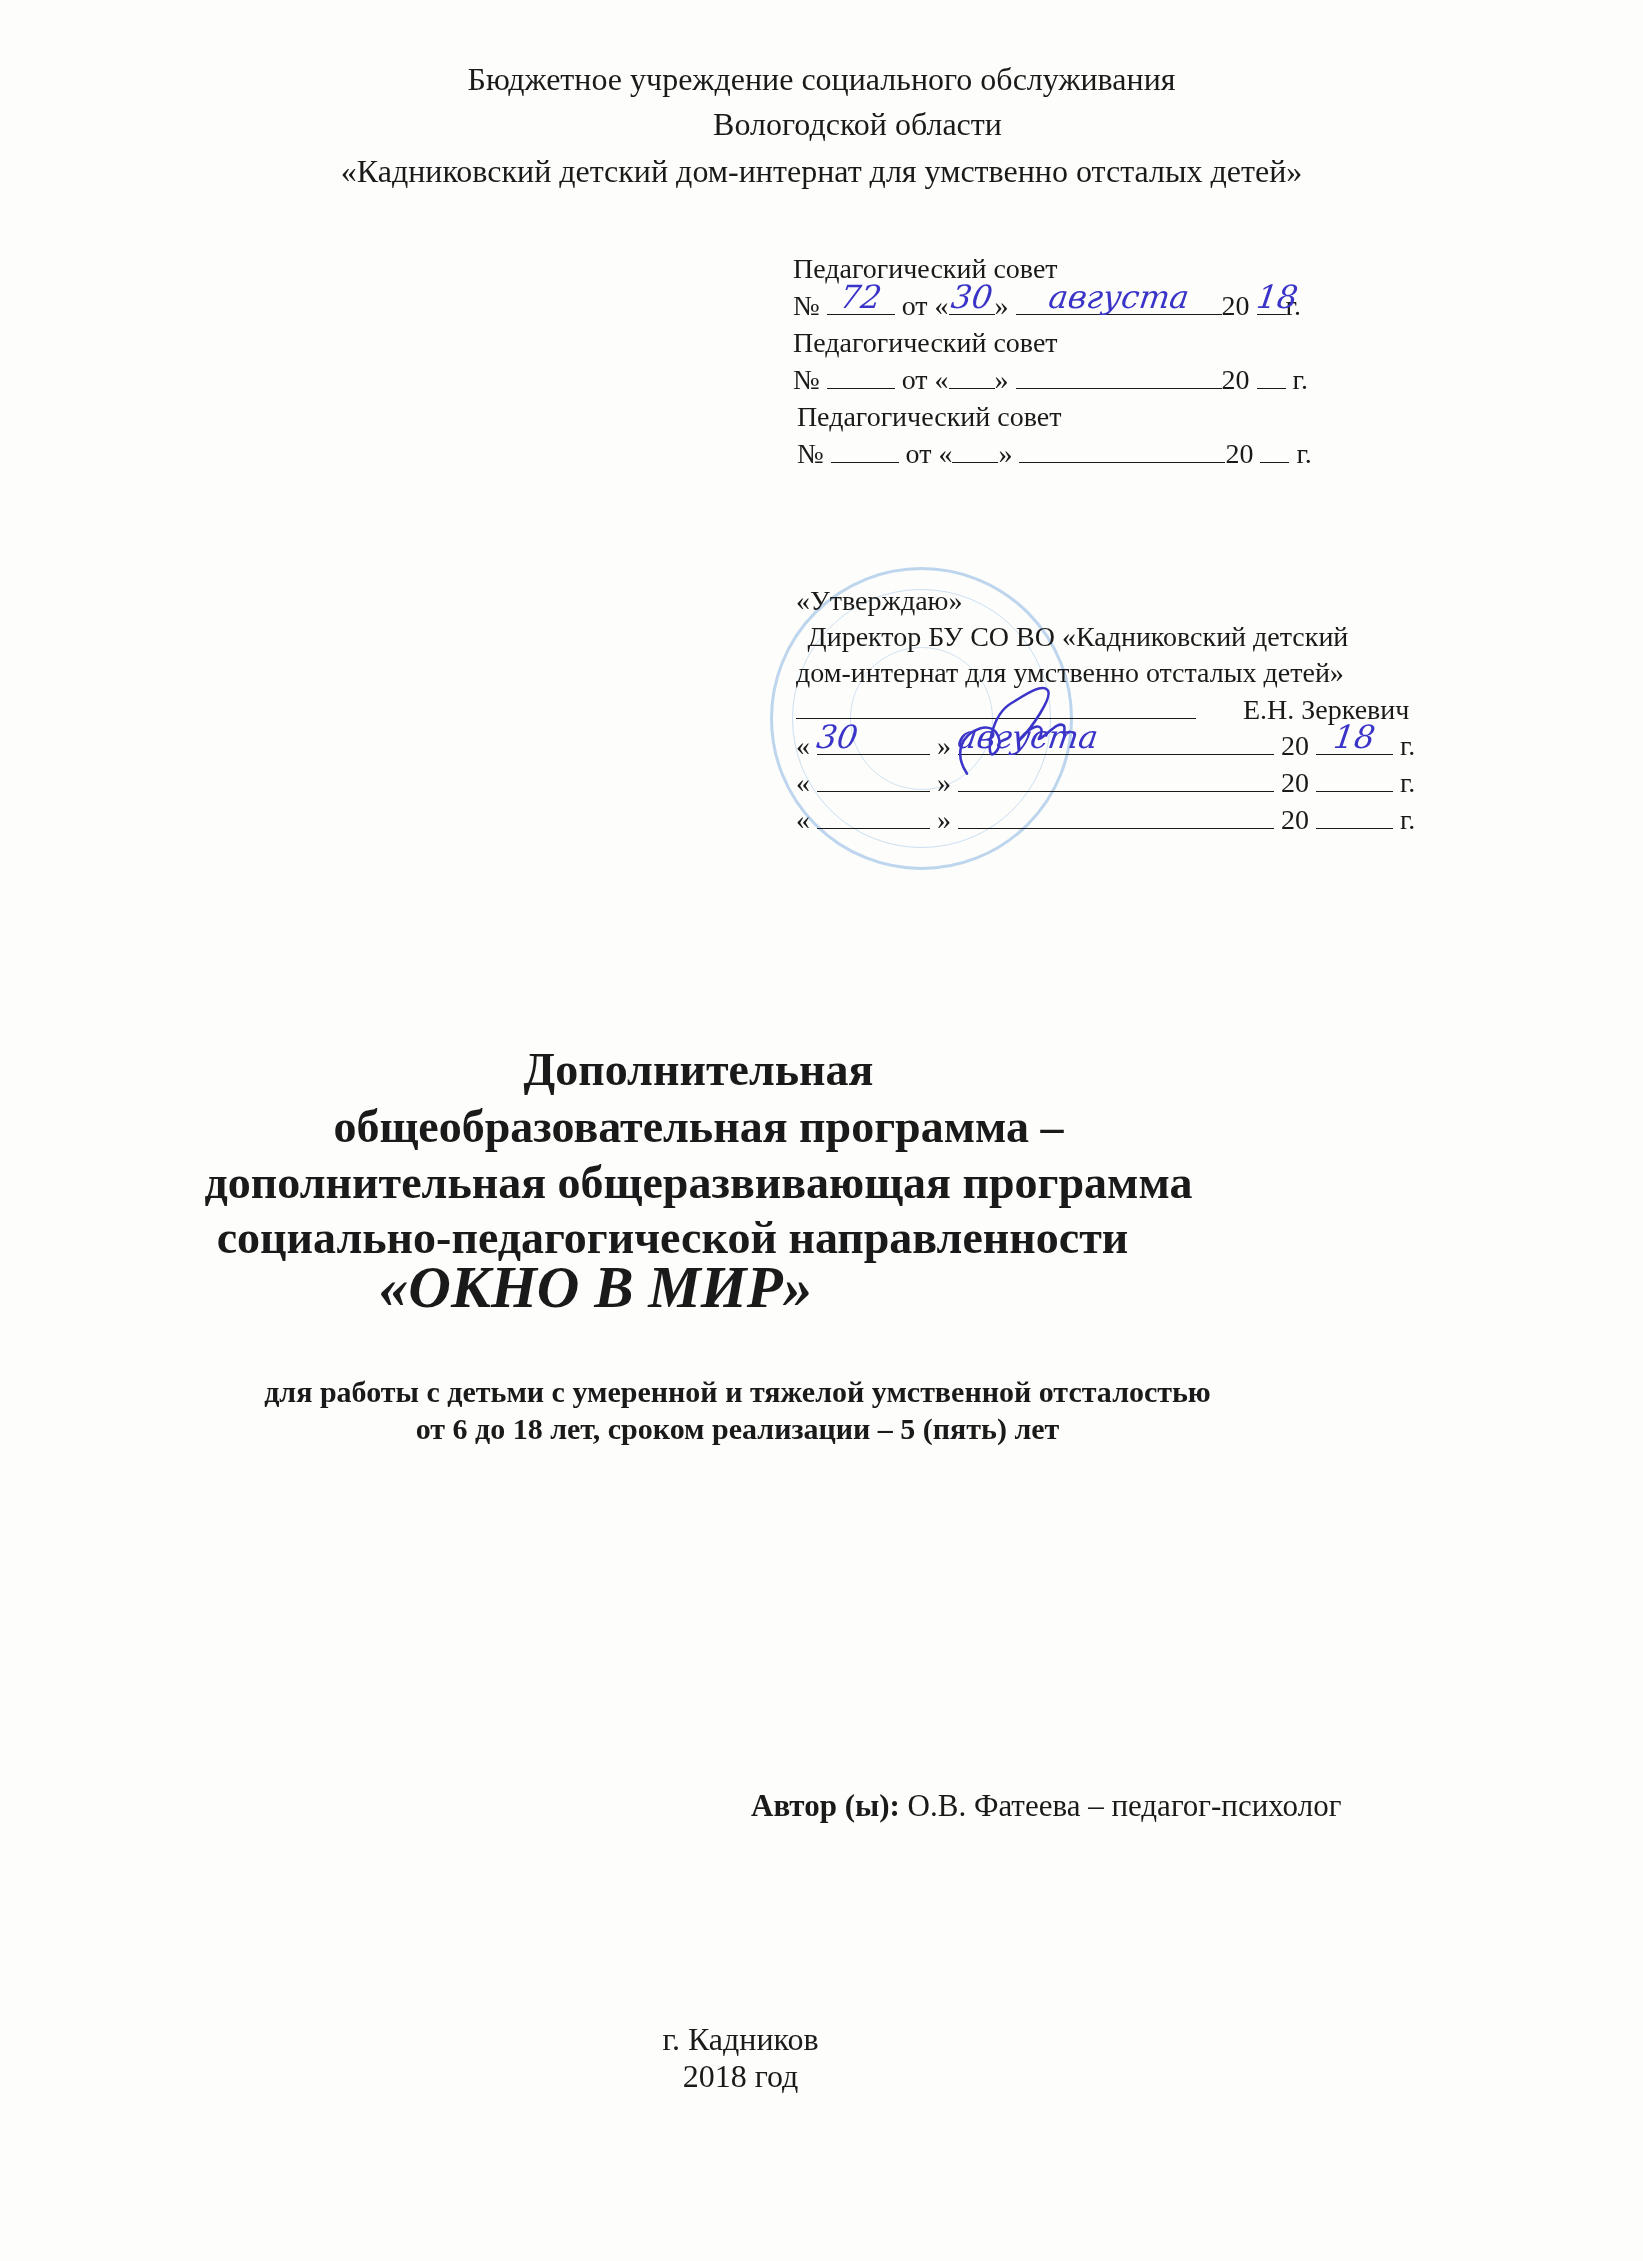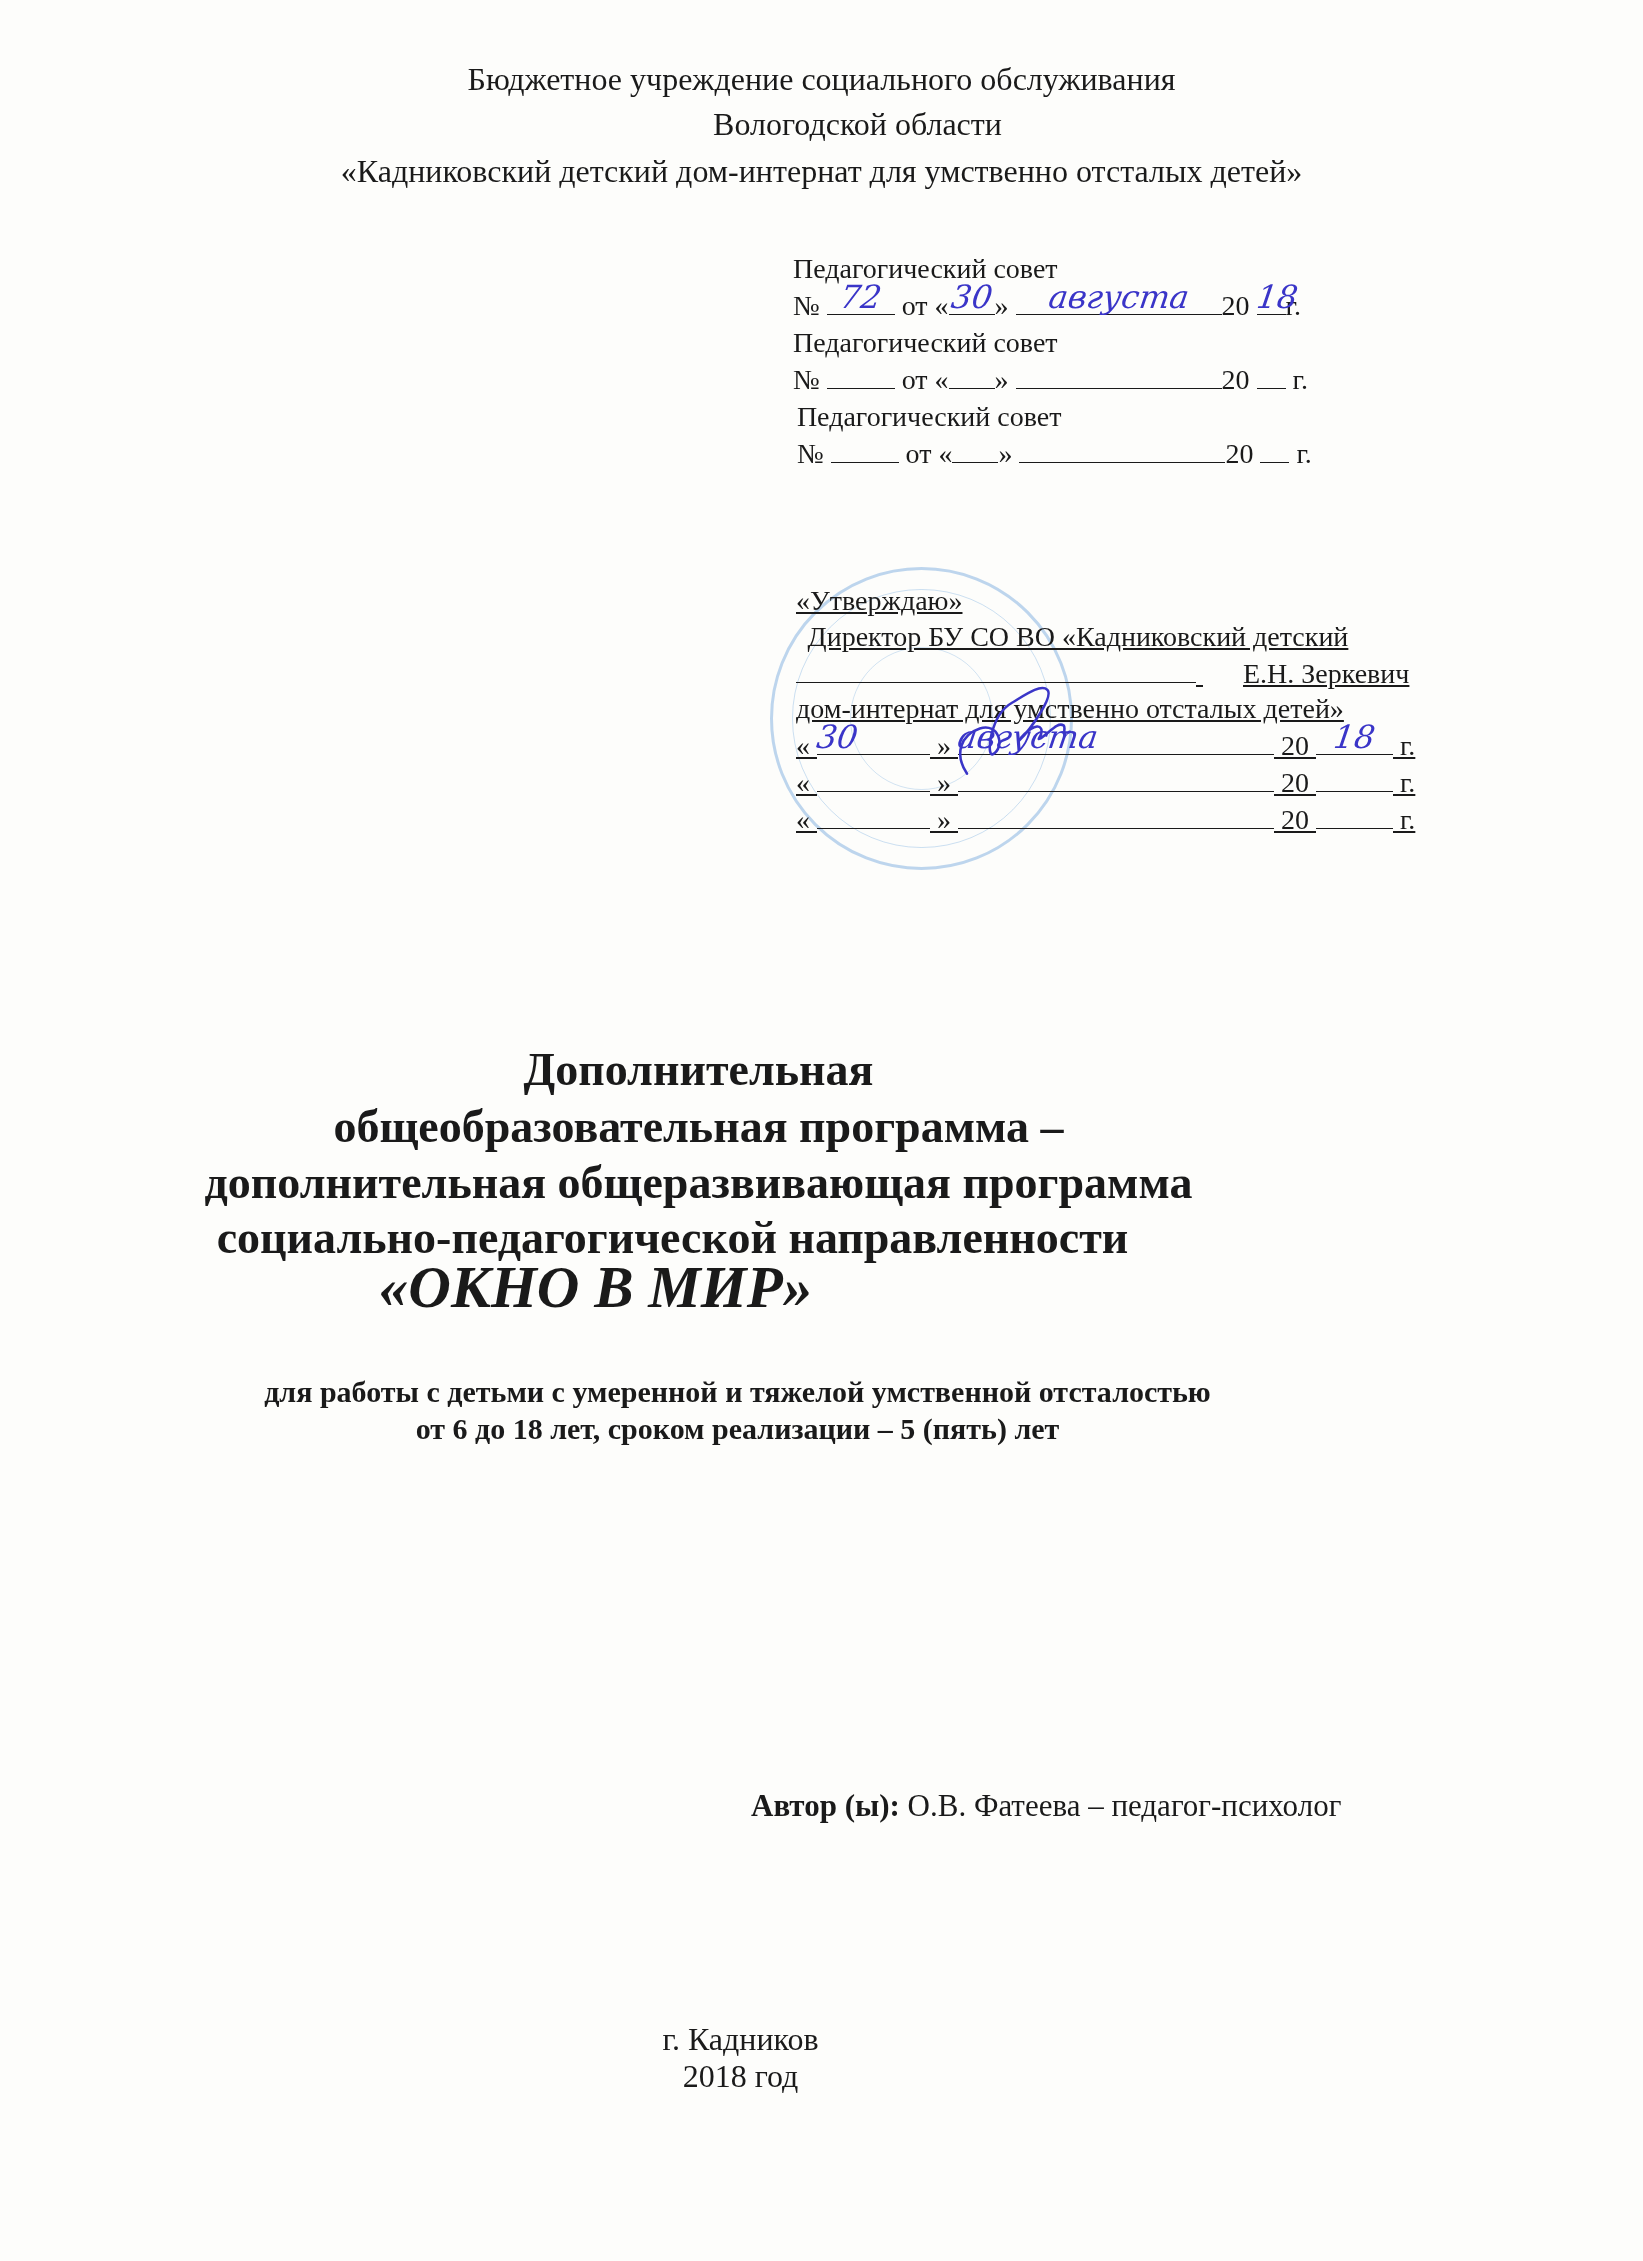--- a/index.html
+++ b/index.html
@@ -57,28 +57,28 @@
     <span class="blank" style="width:68px;"></span>
     <span>от «</span><span class="blank" style="width:46px;"></span><span>»</span>
     <span class="blank" style="width:206px;"></span><span>20</span>
     <span class="blank" style="width:29px;"></span>
     <span>г.</span>
   </div>
 </div>
 
 <div class="stamp"></div>
 
-<div class="abs approve" style="left:796px; top:583px; width:644px;text-decoration:underline;">
+<div class="abs approve" style="left:796px; top:583px; width:644px;">
   <div>«Утверждаю»</div>
   <div style="padding-left:11.6px;">Директор БУ СО ВО «Кадниковский детский</div>
+  <div>дом-интернат для умственно отсталых детей»</div>
   <div style="height:36px;">
     <span class="blank" style="width:400px;"></span>
     <span style="margin-left:40px;">Е.Н. Зеркевич</span>
   </div>
-  <div>дом-интернат для умственно отсталых детей»</div>
   <div>
     <span>«</span>
     <span class="blank" style="width:113px;"><span class="hand" style="text-align:left;">30</span></span>
     <span>»</span>
     <span class="blank" style="width:316px;"><span class="hand" style="text-align:left;">августа</span></span>
     <span>20</span>
     <span class="blank" style="width:77px;"><span class="hand">18</span></span>
     <span>г.</span>
   </div>
   <div>

